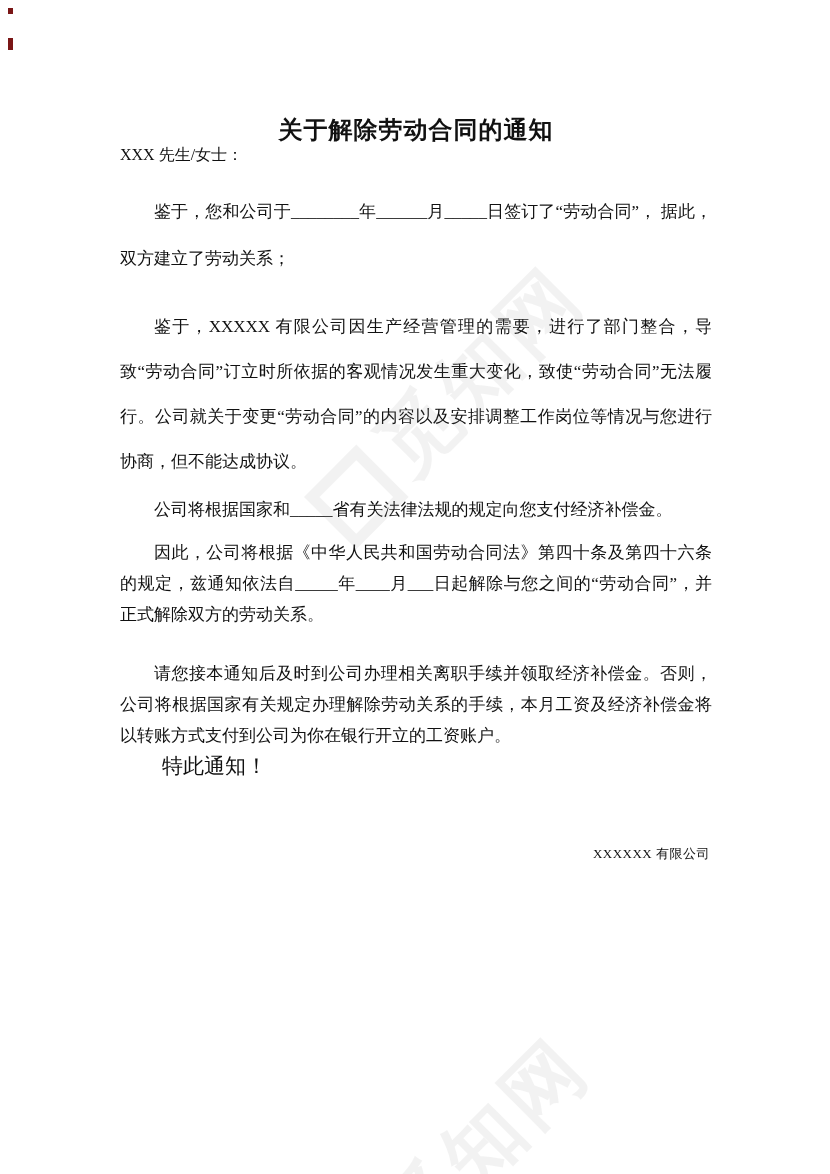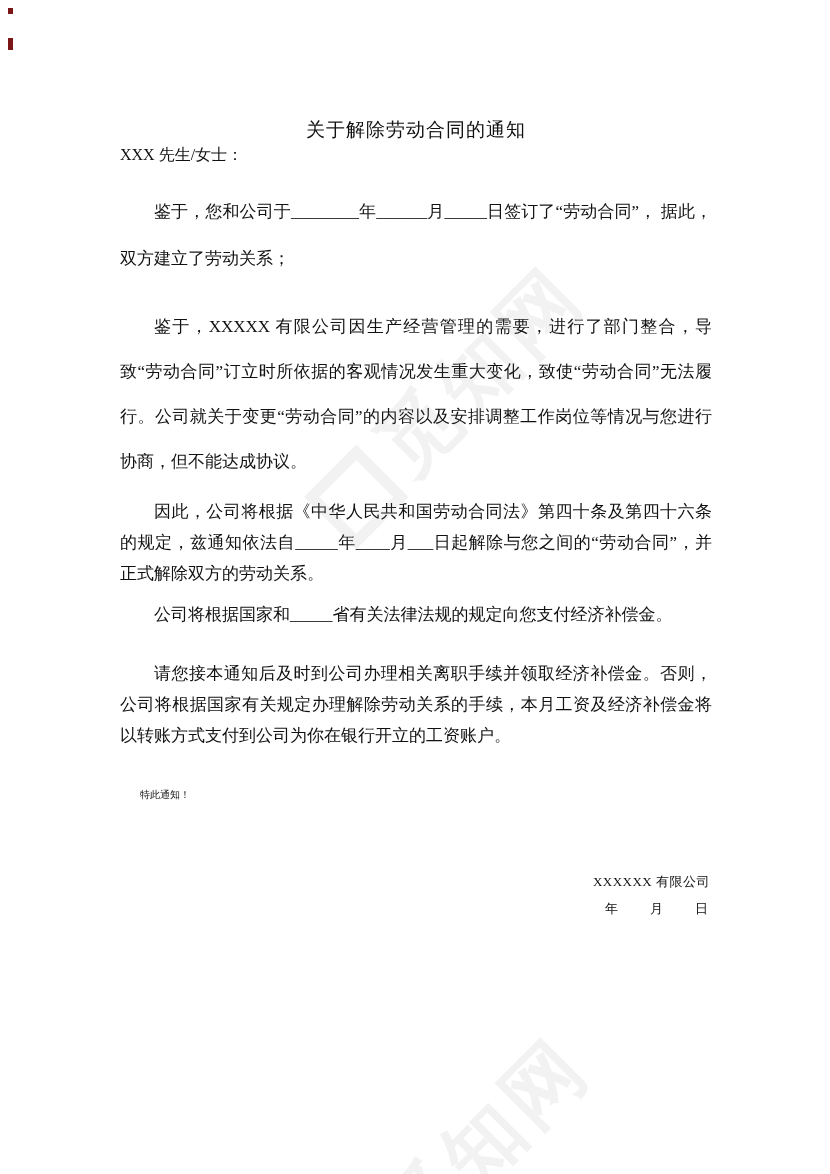--- a/index.html
+++ b/index.html
@@ -20,44 +20,43 @@
   .corner-mark {
     position: absolute;
     left: 8px;
     width: 5px;
     background: #7a1616;
   }
   .corner-mark.m1 { top: 8px;  height: 6px; }
   .corner-mark.m2 { top: 38px; height: 12px; }
 
   h1.doc-title {
-    font-size: 19px;
-    font-weight: normal;
+    font-size: 24px;
+    font-weight: bold;
     text-align: center;
     line-height: 28px;
     letter-spacing: 1px;
   }
   .salutation {
     font-size: 16px;
     line-height: 22px;
   }
   .para {
     font-size: 17px;
     text-align: justify;
     text-indent: 2em;
     word-break: break-all;
   }
   .para.p1 { margin-top: 22px; line-height: 47px; }
   .para.p2 { margin-top: 22px; line-height: 45px; }
   .para.p3 { margin-top: 12px; line-height: 31px; }
   .para.p4 { margin-top: 10px; line-height: 31px; }
   .para.p5 { margin-top: 28px; line-height: 31px; }
   .closing {
-    margin-top: 28px;
-    font-size: 10px;
+    font-size: 21px;
     text-indent: 2em;
     line-height: 31px;
   }
   .signature {
     margin-top: 58px;
     text-align: right;
     font-size: 13px;
     line-height: 27px;
     padding-right: 2px;
   }
@@ -105,31 +104,30 @@
   </div>
 
   <h1 class="doc-title">关于解除劳动合同的通知</h1>
 
   <p class="salutation">XXX 先生/女士：</p>
 
   <p class="para p1">鉴于，您和公司于________年______月_____日签订了“劳动合同”， 据此，双方建立了劳动关系；</p>
 
   <p class="para p2">鉴于，XXXXX 有限公司因生产经营管理的需要，进行了部门整合，导致“劳动合同”订立时所依据的客观情况发生重大变化，致使“劳动合同”无法履行。公司就关于变更“劳动合同”的内容以及安排调整工作岗位等情况与您进行协商，但不能达成协议。</p>
 
+  <p class="para p4">公司将根据国家和_____省有关法律法规的规定向您支付经济补偿金。</p>
+
   <p class="para p3">因此，公司将根据《中华人民共和国劳动合同法》第四十条及第四十六条的规定，兹通知依法自_____年____月___日起解除与您之间的“劳动合同”，并正式解除双方的劳动关系。</p>
-
-  <p class="para p4">公司将根据国家和_____省有关法律法规的规定向您支付经济补偿金。</p>
 
   <p class="para p5">请您接本通知后及时到公司办理相关离职手续并领取经济补偿金。否则，公司将根据国家有关规定办理解除劳动关系的手续，本月工资及经济补偿金将以转账方式支付到公司为你在银行开立的工资账户。</p>
 
   <p class="closing">特此通知！</p>
 
   <div class="signature">
     <div class="sig-company">XXXXXX 有限公司</div>
-    <div class="sig-date">年　　月　　日</div>
   </div>
 
   <div class="watermark wm-bottom">
 
     <div class="wm-text">觅知网</div>
   </div>
 
 </div>
 
 </body></html>

